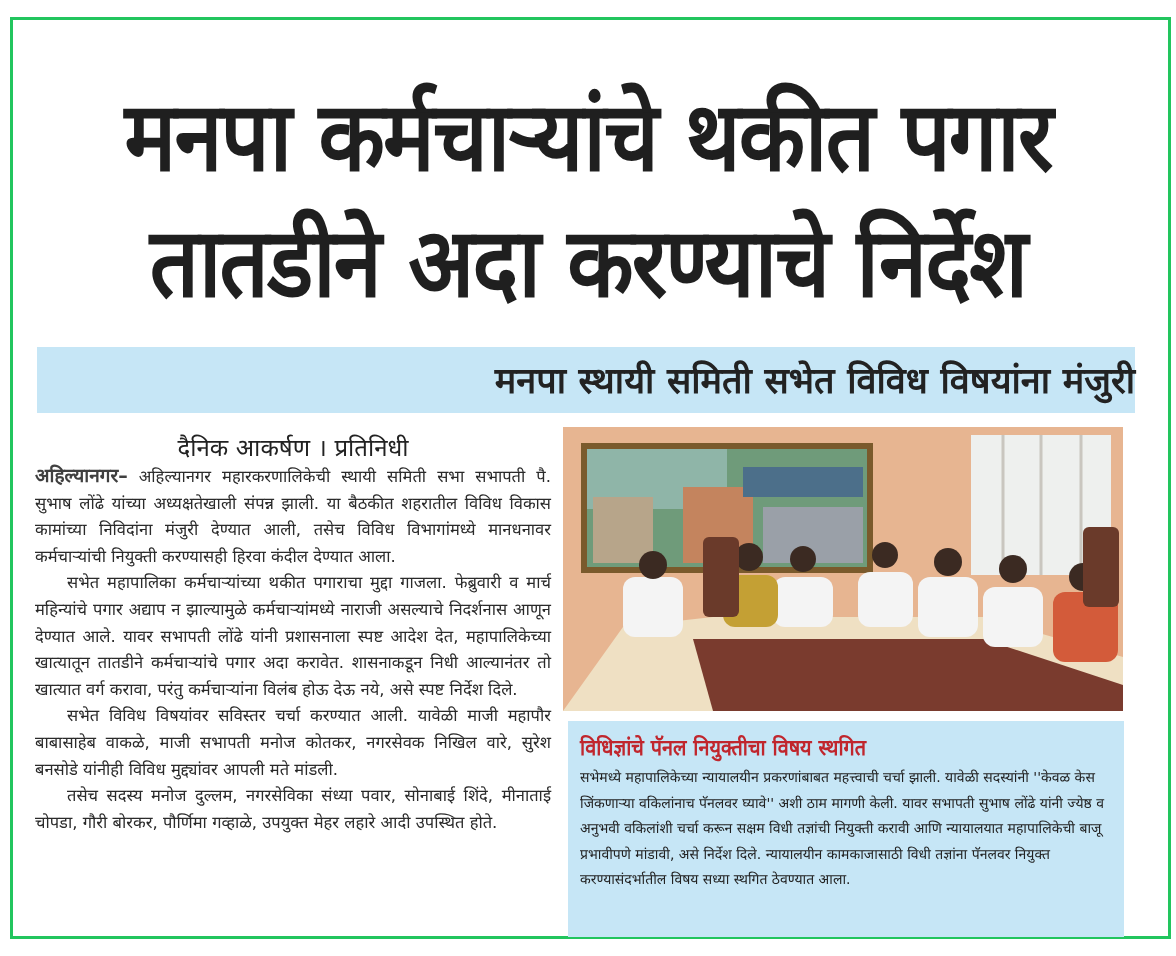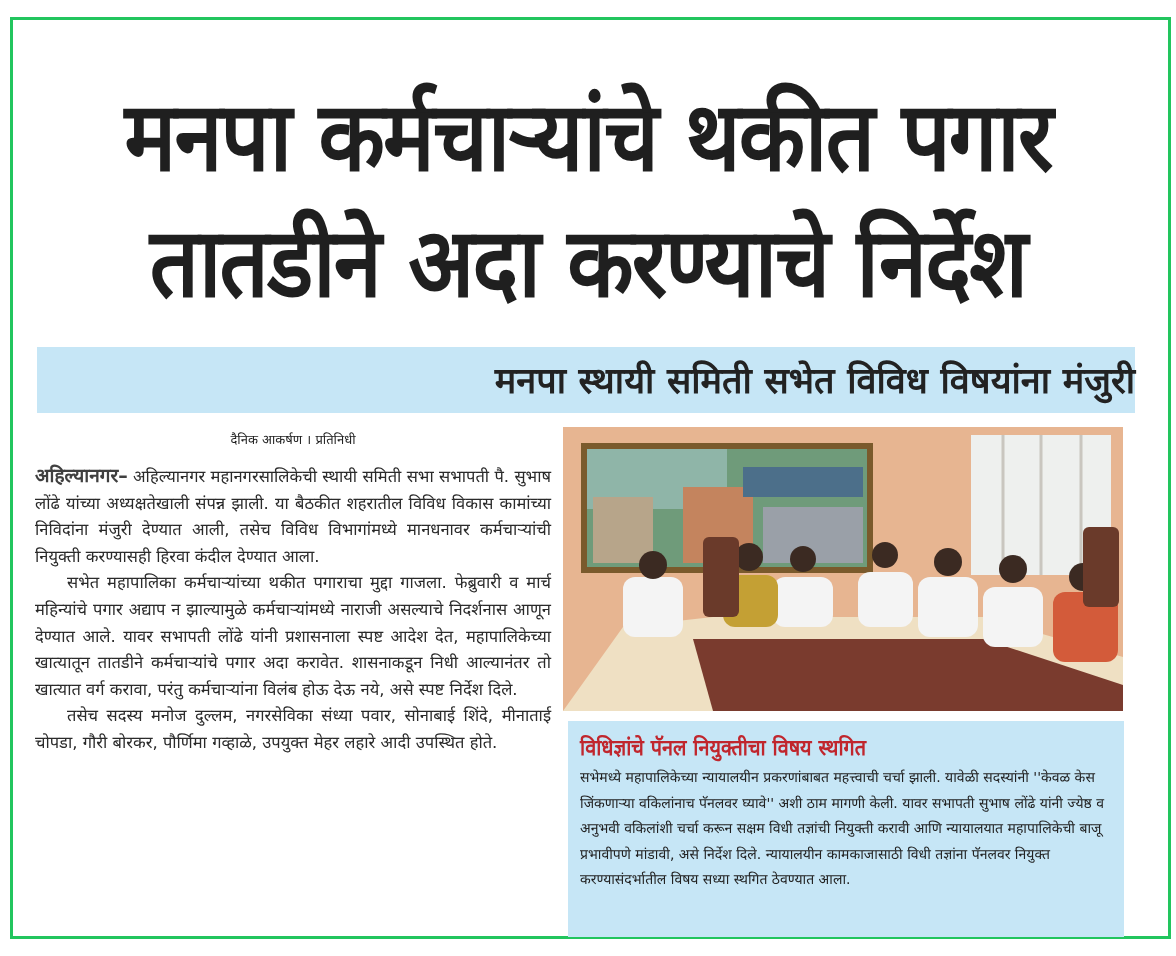--- a/index.html
+++ b/index.html
@@ -3,21 +3,21 @@
   <meta charset="utf-8">
   <style>
     html, body { margin: 0; padding: 0; background: #ffffff; }
     body { width: 1176px; height: 956px; position: relative; overflow: hidden; font-family: "DejaVu Sans", sans-serif; }
     .frame { position: absolute; left: 10px; top: 17px; width: 1140px; height: 916px; border: 3px solid #22c55e; background: #ffffff; padding-left: 15px; }
     .headline { position: absolute; left: 0; width: 1150px; text-align: center; font-family: "DejaVu Sans", sans-serif; font-weight: 900; color: #1f1f1f; letter-spacing: -2px; transform-origin: center; }
     .h1 { top: 62px; font-size: 96px; line-height: 110px; transform: scaleX(0.9); font-weight: bold; }
     .h2 { top: 188px; font-size: 96px; line-height: 110px; transform: scaleX(0.9); font-weight: bold; }
     .subband { position: absolute; left: 24px; top: 327px; width: 1098px; height: 66px; background: #c6e6f6; }
     .subhead { position: absolute; left: 0; top: 0; width: 100%; height: 66px; line-height: 66px; text-align: right; font-family: "DejaVu Serif", serif; font-weight: bold; font-size: 36px; color: #222; }
-    .byline { position: absolute; left: 100px; top: 410px; width: 360px; text-align: center; font-size: 13px; color: #222; font-family: "DejaVu Sans", sans-serif; }
+    .byline { position: absolute; left: 100px; top: 410px; width: 360px; text-align: center; font-size: 24px; color: #222; font-family: "DejaVu Sans", sans-serif; }
     .body-col { position: absolute; left: 22px; top: 442px; width: 516px; font-family: "DejaVu Sans", sans-serif; font-size: 16.5px; line-height: 26.6px; color: #2a2a2a; text-align: justify; }
     .body-col p { margin: 0; text-indent: 32px; }
     .body-col p.first { text-indent: 0; }
     .dateline { font-weight: bold; color: #404040; font-size: 19px; }
     .photo { position: absolute; left: 550px; top: 407px; width: 560px; height: 284px; overflow: hidden; background: #e9b894; }
     .photo-sidebar { position: absolute; left: 555px; top: 701px; width: 556px; height: 216px; background: #c6e6f6; }
     .sidebar-title { position: absolute; left: 12px; top: 10px; font-family: "DejaVu Sans", sans-serif; font-size: 22px; color: #c0262d; font-weight: bold; transform: scaleX(0.9); transform-origin: left center; }
     .sidebar-body { position: absolute; left: 12px; top: 44px; width: 530px; font-size: 14px; line-height: 25.5px; color: #222; font-family: "DejaVu Sans", sans-serif; }
     .sidebar-body p { margin: 0; }
   </style>
@@ -28,22 +28,23 @@
   <div class="headline h1">मनपा कर्मचाऱ्यांचे थकीत पगार</div>
   <div class="headline h2">तातडीने अदा करण्याचे निर्देश</div>
 
   <div class="subband">
     <div class="subhead">मनपा स्थायी समिती सभेत विविध विषयांना मंजुरी</div>
   </div>
 
   <div class="byline">दैनिक आकर्षण । प्रतिनिधी</div>
 
   <div class="body-col">
-    <p class="first"><span class="dateline">अहिल्यानगर–</span><span> अहिल्यानगर महानगरसालिकेची स्थायी समिती सभा सभापती पै. सुभाष लोंढे यांच्या अध्यक्षतेखाली संपन्न झाली. या बैठकीत शहरातील विविध विकास कामांच्या निविदांना मंजुरी देण्यात आली, तसेच विविध विभागांमध्ये मानधनावर कर्मचाऱ्यांची नियुक्ती करण्यासही हिरवा कंदील देण्यात आला.</span></p>
+    <p class="first"><span class="dateline">अहिल्यानगर–</span><span> अहिल्यानगर महारकरणालिकेची स्थायी समिती सभा सभापती पै. सुभाष लोंढे यांच्या अध्यक्षतेखाली संपन्न झाली. या बैठकीत शहरातील विविध विकास कामांच्या निविदांना मंजुरी देण्यात आली, तसेच विविध विभागांमध्ये मानधनावर कर्मचाऱ्यांची नियुक्ती करण्यासही हिरवा कंदील देण्यात आला.</span></p>
     <p>सभेत महापालिका कर्मचाऱ्यांच्या थकीत पगाराचा मुद्दा गाजला. फेब्रुवारी व मार्च महिन्यांचे पगार अद्याप न झाल्यामुळे कर्मचाऱ्यांमध्ये नाराजी असल्याचे निदर्शनास आणून देण्यात आले. यावर सभापती लोंढे यांनी प्रशासनाला स्पष्ट आदेश देत, महापालिकेच्या खात्यातून तातडीने कर्मचाऱ्यांचे पगार अदा करावेत. शासनाकडून निधी आल्यानंतर तो खात्यात वर्ग करावा, परंतु कर्मचाऱ्यांना विलंब होऊ देऊ नये,  असे स्पष्ट निर्देश दिले.</p>
+    <p>सभेत विविध विषयांवर सविस्तर चर्चा करण्यात आली. यावेळी माजी महापौर बाबासाहेब वाकळे, माजी सभापती मनोज कोतकर, नगरसेवक निखिल वारे, सुरेश बनसोडे यांनीही विविध मुद्द्यांवर आपली मते मांडली.</p>
     <p>तसेच सदस्य मनोज दुल्लम,  नगरसेविका संध्या पवार, सोनाबाई शिंदे, मीनाताई चोपडा, गौरी बोरकर, पौर्णिमा गव्हाळे, उपयुक्त मेहर लहारे आदी उपस्थित होते.</p>
   </div>
 
   <div class="photo">
     <svg width="560" height="284" viewBox="0 0 560 284" xmlns="http://www.w3.org/2000/svg">
 
       <rect x="0" y="0" width="560" height="284" fill="#e7b591"></rect>
 
       <rect x="408" y="8" width="140" height="140" fill="#eef0ee"></rect>
       <line x1="440" y1="8" x2="440" y2="148" stroke="#c9c6bf" stroke-width="3"></line>

